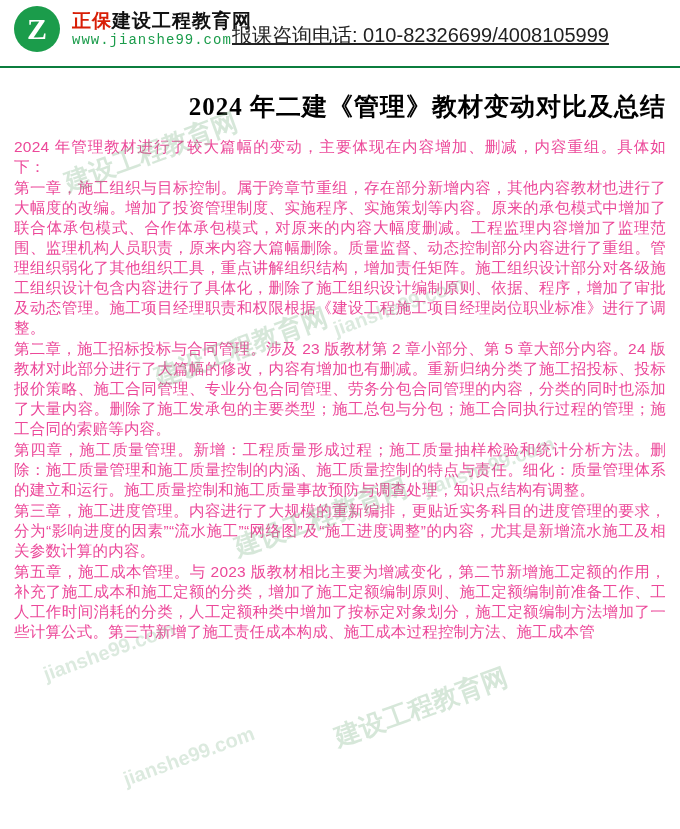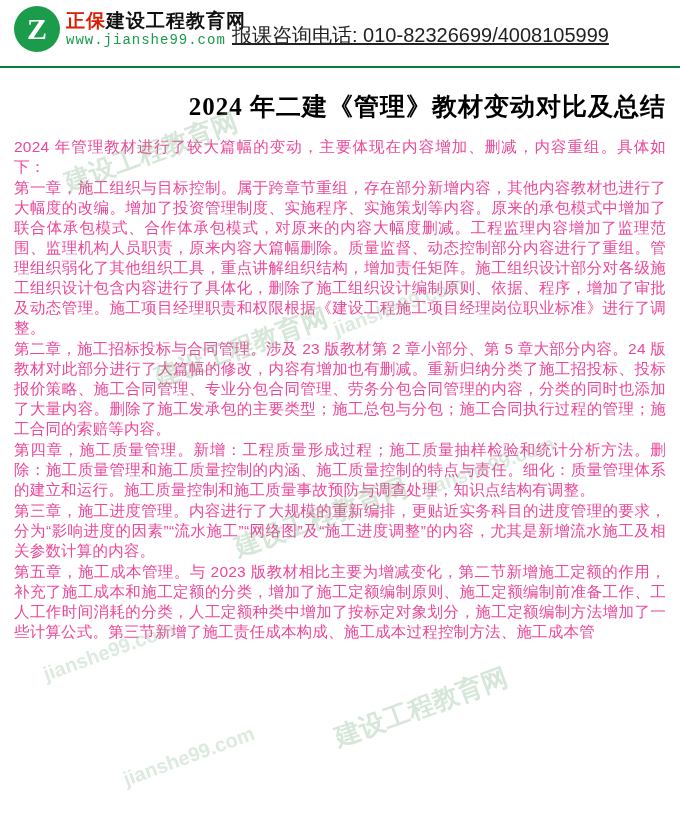--- a/index.html
+++ b/index.html
@@ -40,21 +40,21 @@
     background: #1b9c4b;
     color: #ffffff;
     font-size: 30px;
     font-weight: bold;
     display: flex;
     align-items: center;
     justify-content: center;
     font-family: "Liberation Serif", serif;
   }
   .logo-text {
-    margin-left: 6px;
+    margin-left: 12px;
     line-height: 1.15;
   }
   .logo-title {
     font-size: 19px;
     font-weight: bold;
     color: #111111;
     letter-spacing: 1px;
   }
   .logo-title .red {
     color: #d81e06;

